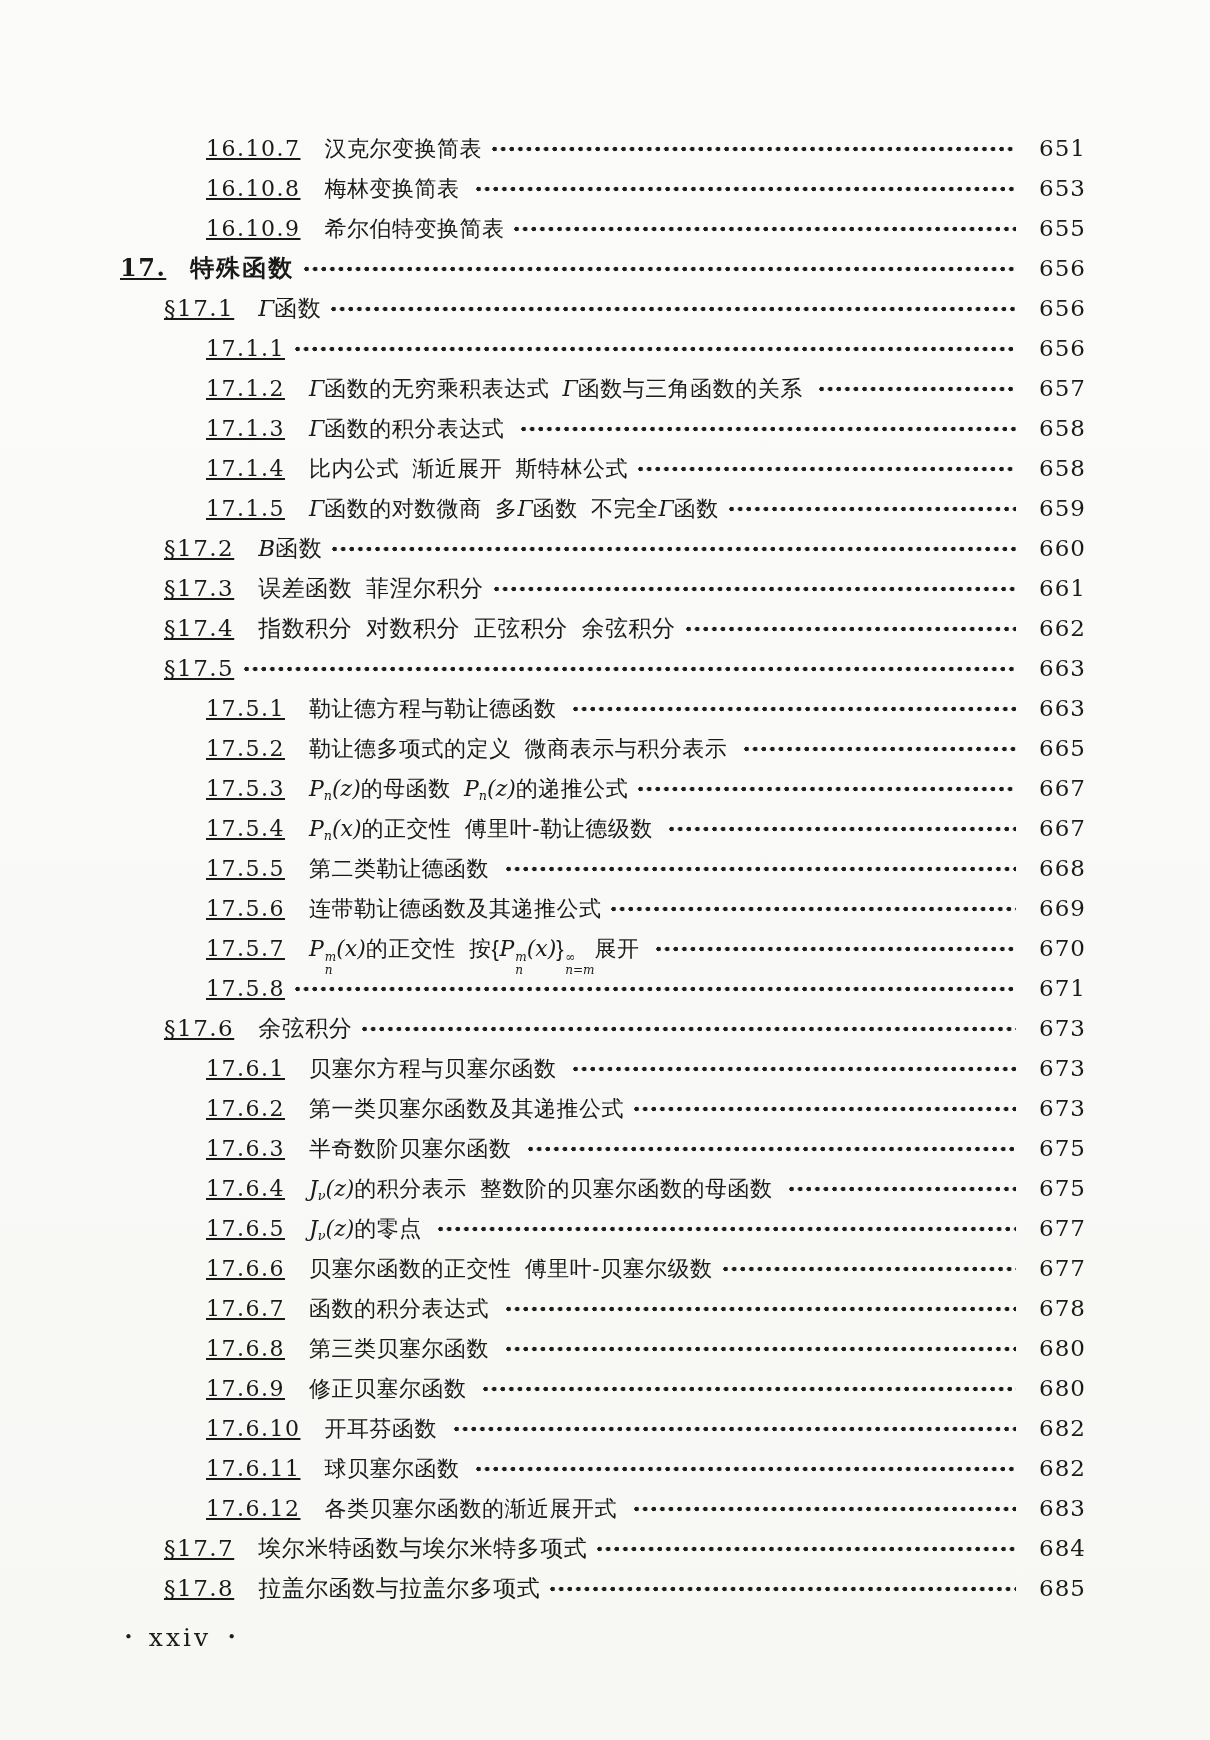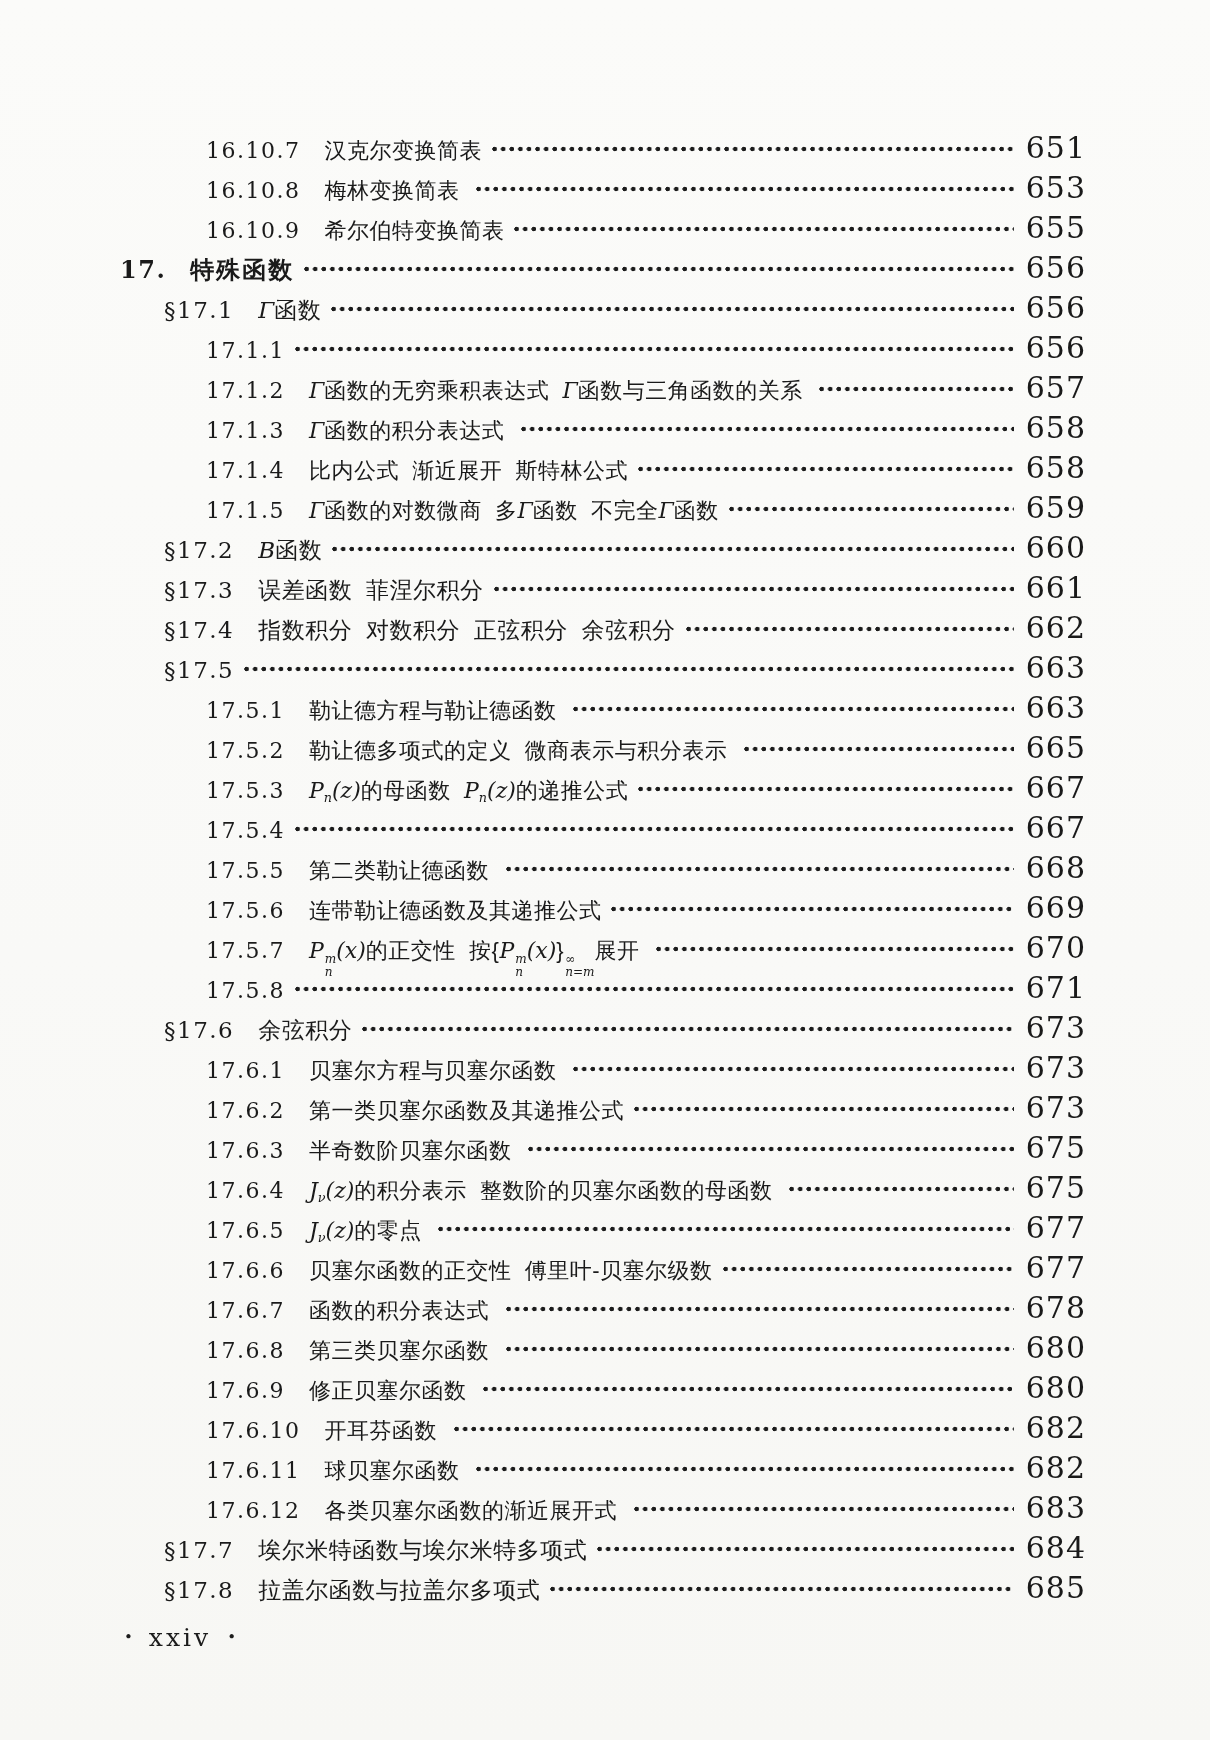--- a/index.html
+++ b/index.html
@@ -28,20 +28,21 @@
     font-size:22px;
     letter-spacing:.5px;
   }
   .row.sub{padding-left:86px;}
   .row.section{padding-left:44px;font-size:23px;}
   .row.chapter{font-size:24px;font-weight:bold;}
   .num{
     font-family:"DejaVu Serif","Liberation Serif",serif;
     letter-spacing:1.5px;
     white-space:pre;
+    text-decoration:underline;
   }
   .title{margin-left:24px;white-space:pre-wrap;}
   .row.chapter .title{letter-spacing:2px;}
   .seg{white-space:pre-wrap;}
   .seg.math{
     font-family:"DejaVu Serif","Liberation Serif",serif;
     font-style:italic;
     letter-spacing:0;
   }
   .seg sup,.seg sub{
@@ -70,21 +71,21 @@
     height:6px;
     align-self:center;
     margin:2px 12px 0 10px;
     background-image:radial-gradient(circle at 2.6px 3px,#1b1b1b 2.05px,rgba(0,0,0,0) 2.6px);
     background-size:8.6px 6px;
     background-repeat:repeat-x;
     background-position:left center;
   }
   .pg{
     font-family:"DejaVu Serif","Liberation Serif",serif;
-    font-size:30px;
+    font-size:23px;
     min-width:58px;
     text-align:right;
     letter-spacing:1px;
     font-weight:normal;
   }
   .footer{
     position:absolute;
     left:124px;top:1616px;
     height:42px;
     display:flex;
@@ -197,20 +198,21 @@
     <span class="pg">665</span>
   </div>
       <div class="row sub">
     <span class="num">17.5.3</span>
     <span class="title"><span class="seg math">P<sub>n</sub></span><span class="seg math">(z)</span><span class="seg">的母函数  </span><span class="seg math">P<sub>n</sub></span><span class="seg math">(z)</span><span class="seg">的递推公式</span></span>
     <span class="leader"></span>
     <span class="pg">667</span>
   </div>
       <div class="row sub">
     <span class="num">17.5.4</span>
+    <span class="title"><span class="seg math">P<sub>n</sub></span><span class="seg math">(x)</span><span class="seg">的正交性  傅里叶-勒让德级数 </span></span>
     <span class="leader"></span>
     <span class="pg">667</span>
   </div>
       <div class="row sub">
     <span class="num">17.5.5</span>
     <span class="title"><span class="seg">第二类勒让德函数 </span></span>
     <span class="leader"></span>
     <span class="pg">668</span>
   </div>
       <div class="row sub">

